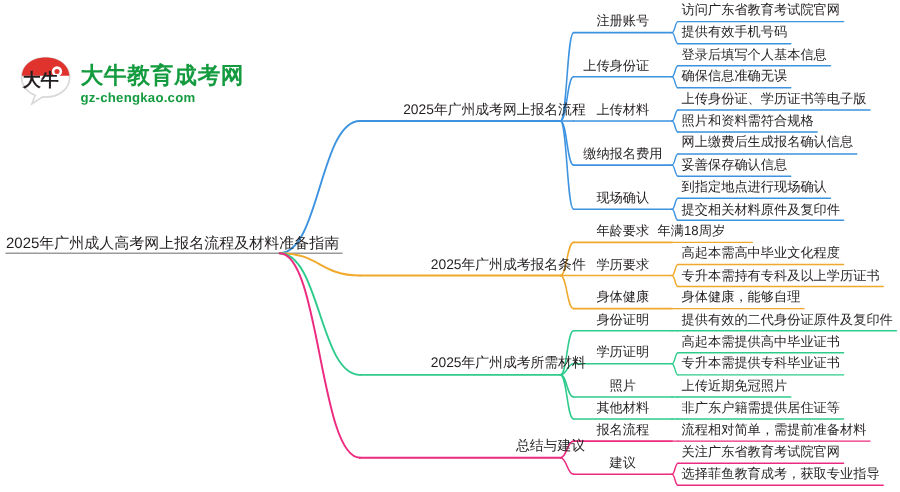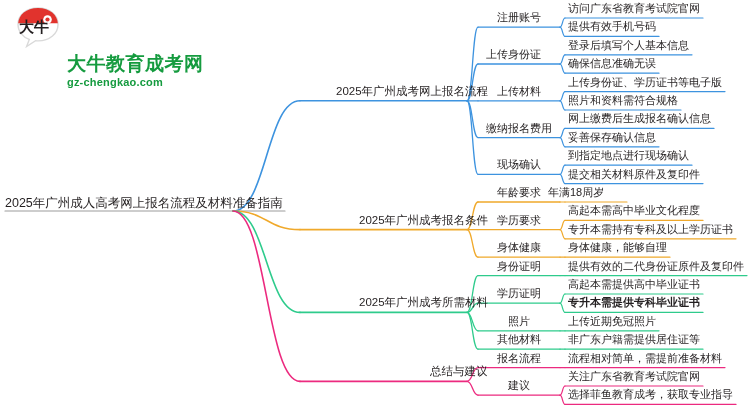--- a/index.html
+++ b/index.html
@@ -7,21 +7,21 @@
     width:750px;height:410px;
     background:#ffffff;
     font-family:"Liberation Sans","DejaVu Sans",sans-serif;
     overflow:hidden;
     position:relative;
   }
   #stage{position:absolute;left:0;top:0;width:750px;height:410px;}
   svg.wires{position:absolute;left:0;top:0;width:750px;height:410px;pointer-events:none;}
 
   
-  .logo-wrap{position:absolute;left:16px;top:6px;display:flex;align-items:flex-start;gap:7px;}
+  .logo-wrap{position:absolute;left:16px;top:6px;display:flex;align-items:flex-end;gap:7px;}
   .logo-mark{position:relative;width:44px;height:42px;flex:0 0 auto;}
   .logo-text{display:flex;flex-direction:column;justify-content:center;line-height:1;margin-top:48px;}
   .logo-cn{font-size:19px;font-weight:bold;color:#159b3f;letter-spacing:.5px;white-space:nowrap;}
   .logo-en{font-size:11px;font-weight:bold;color:#159b3f;letter-spacing:.2px;margin-top:4px;white-space:nowrap;}
 
   
   .node{position:absolute;white-space:nowrap;color:#231f20;}
   .root{font-size:12.5px;}
   .branch{font-size:11.5px;margin-left:23px;}
   .sub{font-size:11px;}
@@ -155,21 +155,21 @@
     <div class="node sub" style="left: 497px; top: 212.6px;">学历要求</div>
     <div class="node leaf" style="left: 568px; top: 203.4px;">高起本需高中毕业文化程度</div>
     <div class="node leaf" style="left: 568px; top: 221.8px;">专升本需持有专科及以上学历证书</div>
     <div class="node sub" style="left: 497px; top: 240.2px;">身体健康</div>
     <div class="node leaf" style="left: 568px; top: 240.2px;">身体健康，能够自理</div>
     <div class="node branch" style="left: 336px; top: 295.4px; right: auto;">2025年广州成考所需材料</div>
     <div class="node sub" style="left: 497px; top: 258.6px;">身份证明</div>
     <div class="node leaf" style="left: 568px; top: 258.6px;">提供有效的二代身份证原件及复印件</div>
     <div class="node sub" style="left: 497px; top: 286.2px;">学历证明</div>
     <div class="node leaf" style="left: 568px; top: 277px;">高起本需提供高中毕业证书</div>
-    <div class="node leaf" style="left: 568px; top: 295.4px; font-weight: bold;">专升本需提供专科毕业证书</div>
+    <div class="node leaf" style="left: 568px; top: 295.4px;">专升本需提供专科毕业证书</div>
     <div class="node sub" style="left: 508px; top: 313.8px;">照片</div>
     <div class="node leaf" style="left: 568px; top: 313.8px;">上传近期免冠照片</div>
     <div class="node sub" style="left: 497px; top: 332.2px;">其他材料</div>
     <div class="node leaf" style="left: 568px; top: 332.2px;">非广东户籍需提供居住证等</div>
     <div class="node branch" style="left: 407px; top: 364.4px; right: auto;">总结与建议</div>
     <div class="node sub" style="left: 497px; top: 350.6px;">报名流程</div>
     <div class="node leaf" style="left: 568px; top: 350.6px;">流程相对简单，需提前准备材料</div>
     <div class="node sub" style="left: 508px; top: 378.2px; text-align: right;">建议</div>
     <div class="node leaf" style="left: 568px; top: 369px;">关注广东省教育考试院官网</div>
     <div class="node leaf" style="left: 568px; top: 387.4px;">选择菲鱼教育成考，获取专业指导</div>

